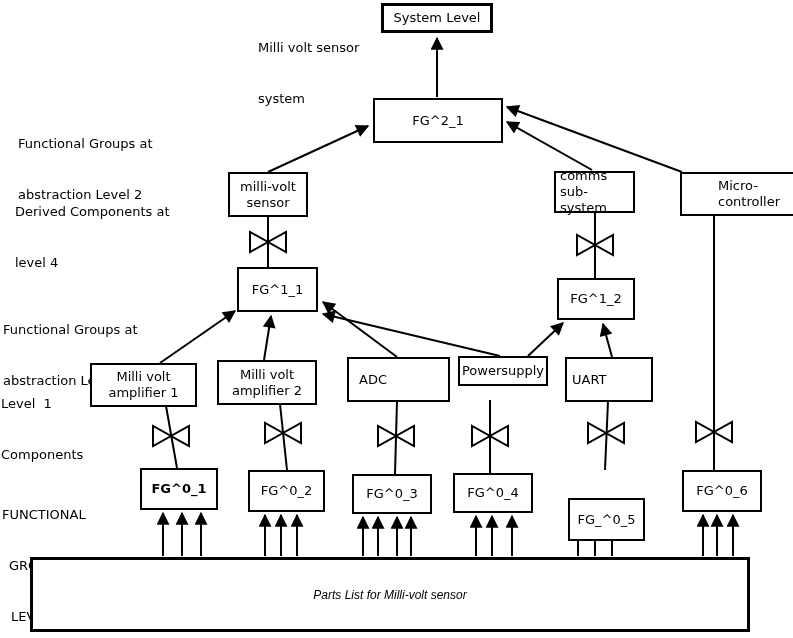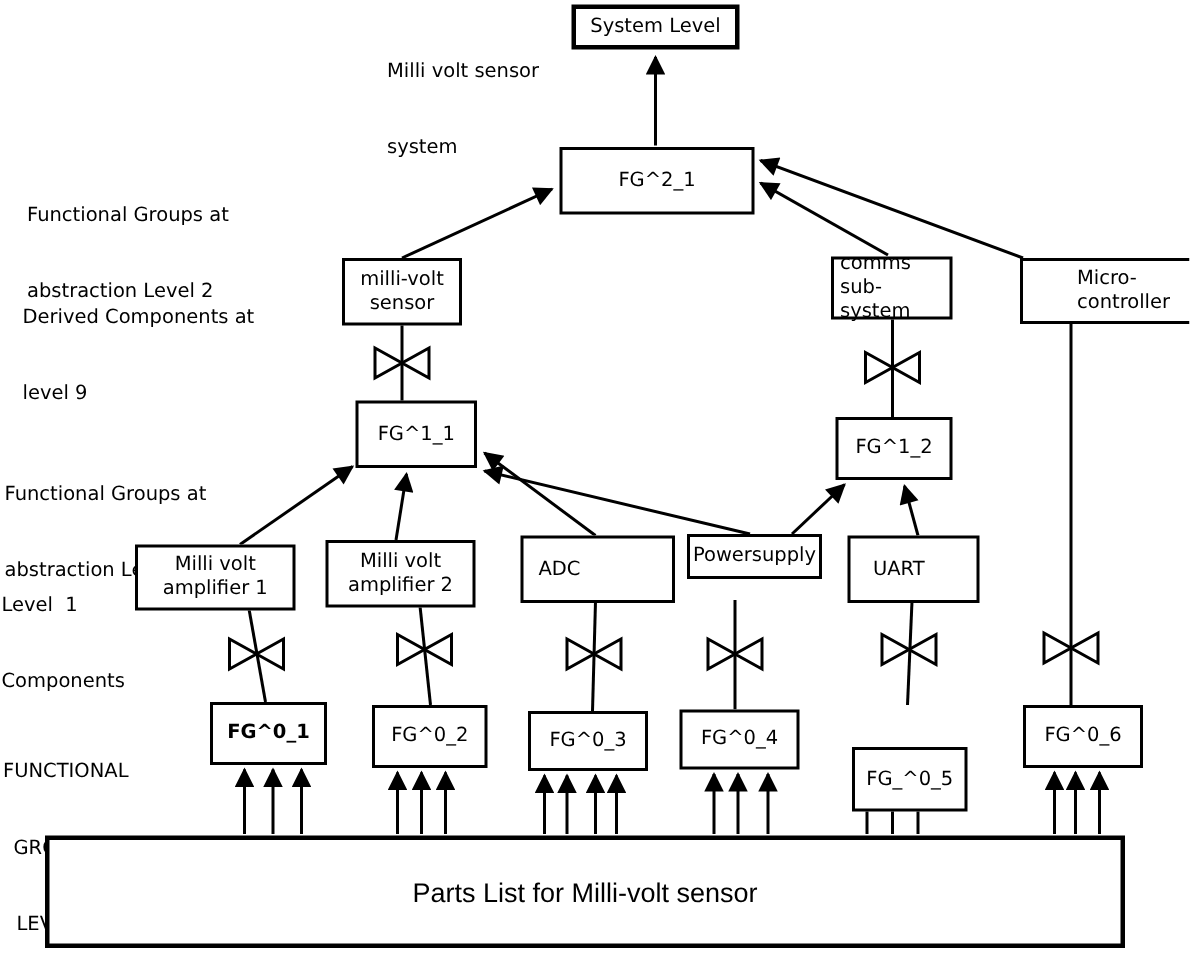--- a/index.html
+++ b/index.html
@@ -30,21 +30,22 @@
     position:absolute;
     font-size:13px;
     line-height:17px;
     white-space:pre;
   }
   .side-label span{display:block;white-space:pre;}
   #label-fg-level0 span:nth-child(2){margin-left:7px;}
   #label-fg-level0 span:nth-child(3){margin-left:9px;}
   #node-parts-list{
     font-family:"Liberation Sans",sans-serif;
-    font-size:18px;
+    font-size:12px;
+    font-style:italic;
   }
 </style>
 </head>
 <body>
 
 <div id="canvas">
 
   <svg id="connectors" viewBox="0 0 793 638" xmlns="http://www.w3.org/2000/svg">
     <defs>
       <marker id="arrow" viewBox="0 0 10 10" refX="9" refY="5" markerWidth="15" markerHeight="13" orient="auto" markerUnits="userSpaceOnUse">
@@ -117,21 +118,21 @@
   <div class="side-label" id="label-title" style="left:258px;top:5px;">
     <span>Milli volt sensor</span>
     <span>system</span>
   </div>
   <div class="side-label" style="left:18px;top:101px;">
     <span>Functional Groups at</span>
     <span>abstraction Level 2</span>
   </div>
   <div class="side-label" style="left:15px;top:169px;">
     <span>Derived Components at</span>
-    <span>level 9</span>
+    <span>level 4</span>
   </div>
   <div class="side-label" style="left:3px;top:287px;">
     <span>Functional Groups at</span>
     <span>abstraction Level 1</span>
   </div>
   <div class="side-label" style="left:1px;top:361px;">
     <span>Level  1</span>
     <span>Components</span>
   </div>
   <div class="side-label" id="label-fg-level0" style="left:2px;top:472px;">
@@ -175,21 +176,21 @@
   <div class="node" style="left:217px;top:360px;width:100px;height:45px;">
     <span>Milli volt</span>
     <span>amplifier 2</span>
   </div>
   <div class="node left" style="left:347px;top:357px;width:103px;height:45px;padding-left:10px;text-align:center;">
     <span>ADC</span>
   </div>
   <div class="node" style="left:458px;top:356px;width:90px;height:30px;">
     <span>Powersupply</span>
   </div>
-  <div class="node left" style="left:565px;top:357px;width:88px;height:45px;padding-left:15px;">
+  <div class="node left" style="left:565px;top:357px;width:88px;height:45px;padding-left:5px;">
     <span>UART</span>
   </div>
 
   <div class="node" style="left:140px;top:468px;width:78px;height:42px;font-weight:bold;">
     <span>FG^0_1</span>
   </div>
   <div class="node" style="left:248px;top:470px;width:77px;height:42px;">
     <span>FG^0_2</span>
   </div>
   <div class="node" style="left:352px;top:474px;width:80px;height:40px;">

